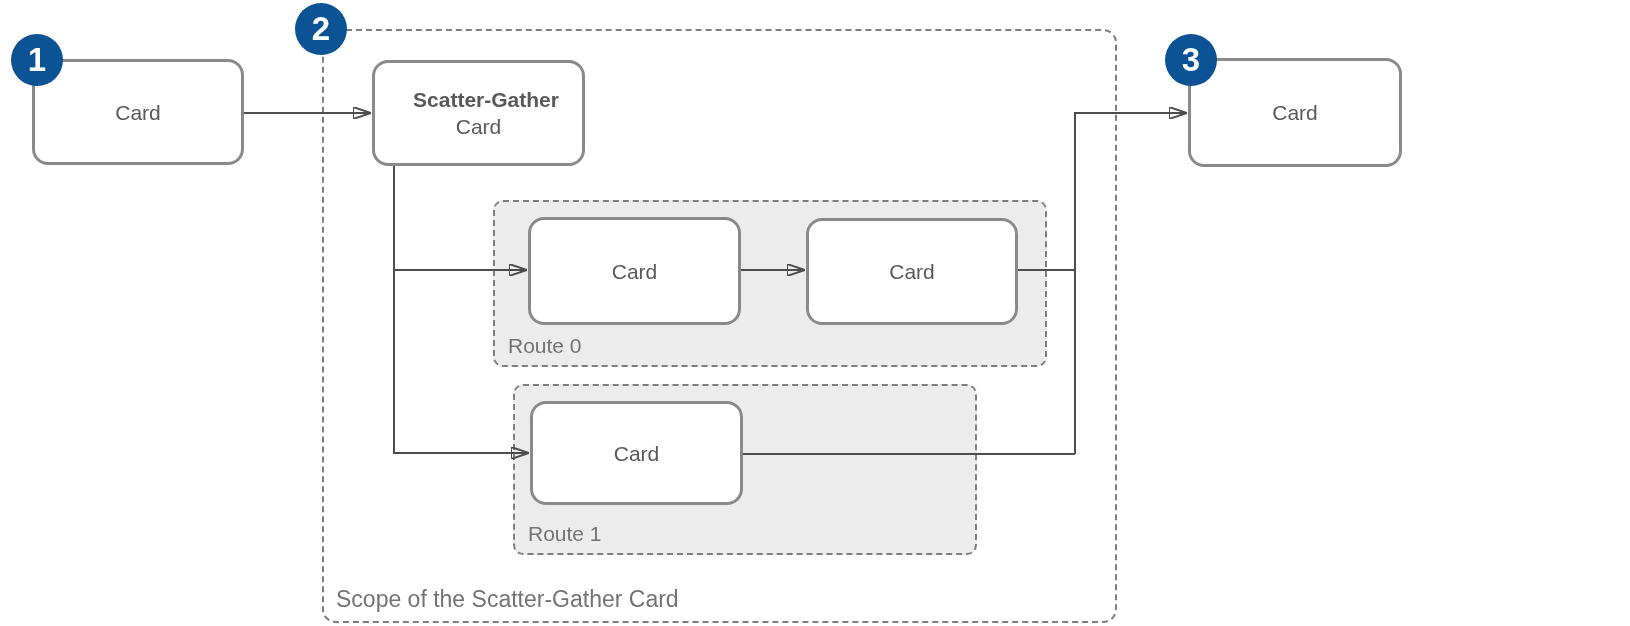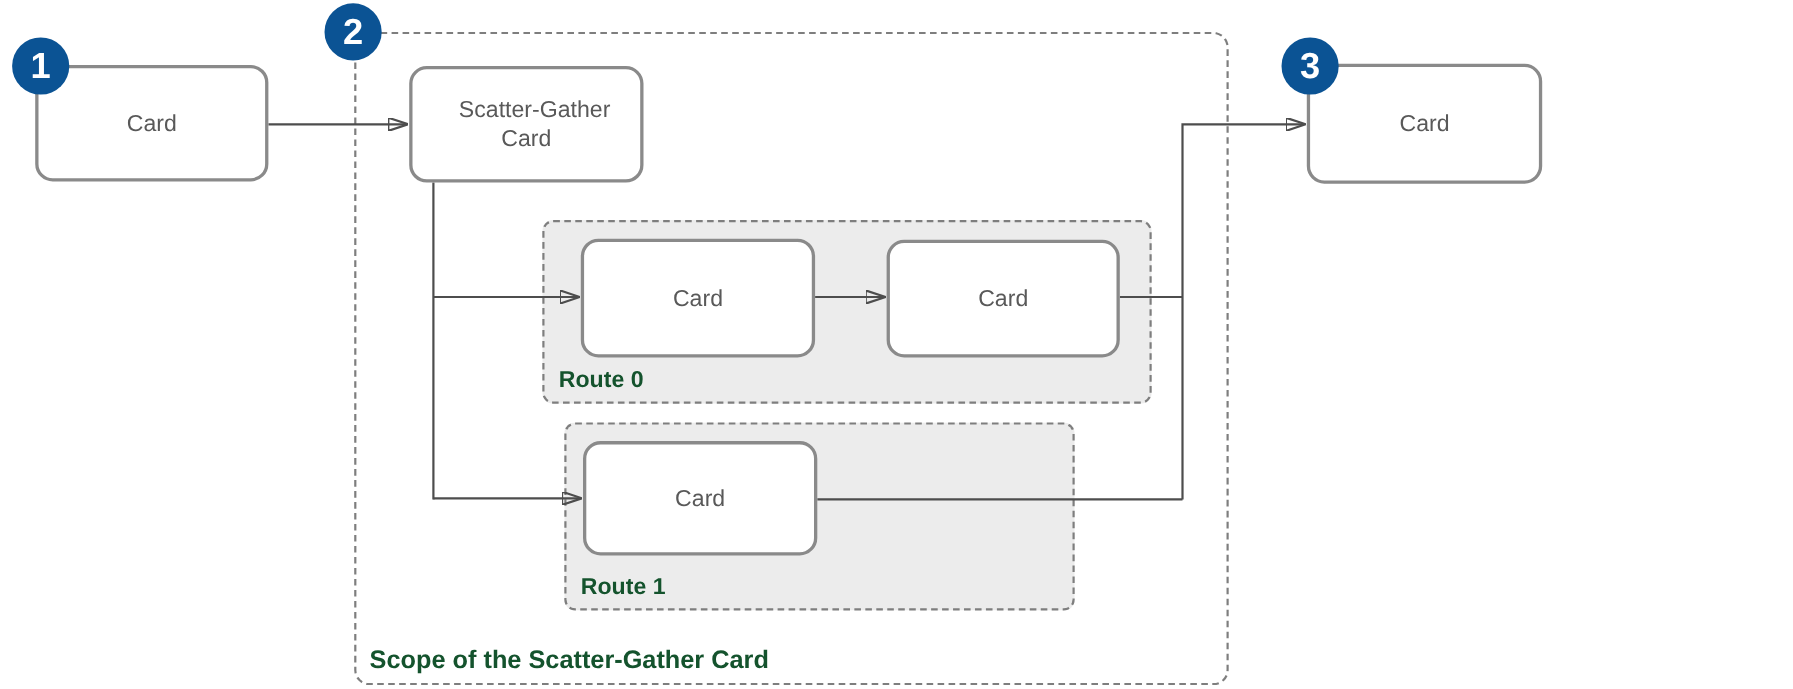--- a/index.html
+++ b/index.html
@@ -26,42 +26,42 @@
     background: transparent;
   }
   .route-box {
     border-radius: 10px;
     background: #ececec;
   }
   .route0-box { left: 493px; top: 200px; width: 554px; height: 167px; }
   .route1-box { left: 513px; top: 384px; width: 464px; height: 171px; }
   .box-label {
     position: absolute;
-    font-weight: bold;
-    color: #14532d;
+    font-weight: normal;
+    color: #737373;
     white-space: nowrap;
   }
   .route-label { left: 13px; bottom: 7px; font-size: 21px; }
   .scope-label { left: 12px; bottom: 8px; font-size: 23px; text-align: center; }
   .card {
     position: absolute;
     background: #ffffff;
     border: 3px solid #8a8a8a;
     border-radius: 16px;
     box-sizing: border-box;
     display: flex;
     flex-direction: column;
     align-items: center;
     justify-content: center;
     color: #595959;
     font-size: 21px;
     line-height: 27px;
     text-align: center;
   }
-  .card .card-title { font-weight: normal; margin-left: 15px; }
+  .card .card-title { font-weight: bold; margin-left: 15px; }
   .card-source  { left: 32px;   top: 59px;  width: 212px; height: 106px; }
   .card-sg      { left: 372px;  top: 60px;  width: 213px; height: 106px; }
   .card-r0-a    { left: 528px;  top: 217px; width: 213px; height: 108px; }
   .card-r0-b    { left: 806px;  top: 218px; width: 212px; height: 107px; }
   .card-r1-a    { left: 530px;  top: 401px; width: 213px; height: 104px; }
   .card-target  { left: 1188px; top: 58px;  width: 214px; height: 109px; }
   .badge {
     position: absolute;
     width: 52px;
     height: 52px;

